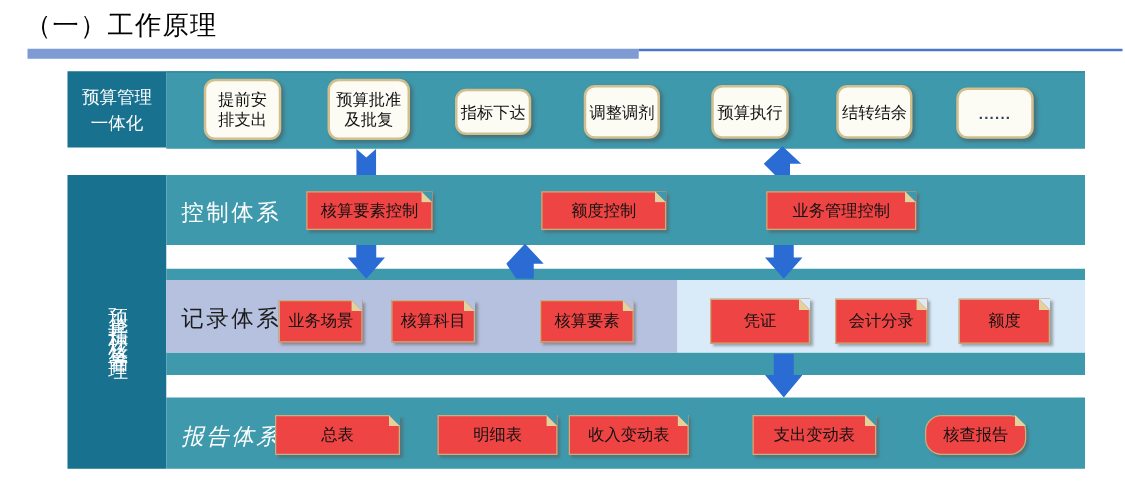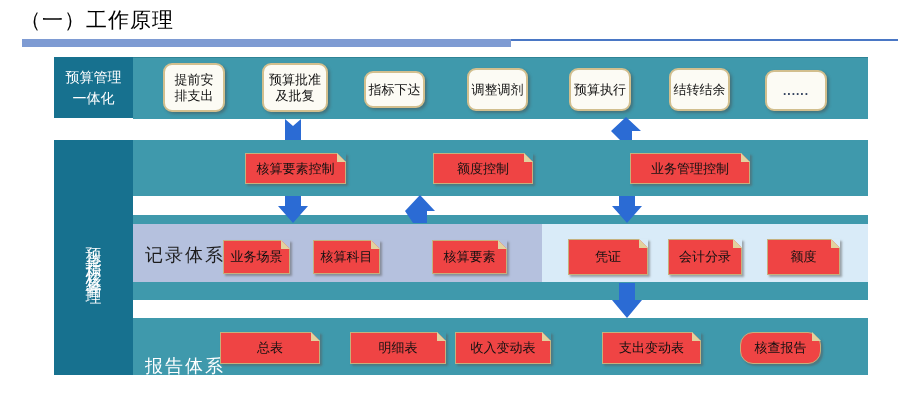--- a/index.html
+++ b/index.html
@@ -139,27 +139,28 @@
     <svg width="30" height="27" viewBox="0 0 30 27">
         <polygon points="7,0 23,0 23,10 30,10 15,27 0,10 7,10" fill="#2b6bd4"></polygon>
       </svg>
   </div>
   <div class="arrow" style="left:612px;top:283px;">
     <svg width="30" height="35" viewBox="0 0 30 35">
         <polygon points="7,0 23,0 23,17 30,17 15,35 0,17 7,17" fill="#2b6bd4"></polygon>
       </svg>
   </div>
 
+  <div class="row-label" style="top:158px;">控制体系</div>
   <div class="card" style="left:245px;top:153px;width:99px;height:29px;--bd:#3f99ac;">
     <span>核算要素控制</span>
   </div>
   <div class="card" style="left:433px;top:153px;width:98px;height:29px;--bd:#3f99ac;">
     <span>额度控制</span>
   </div>
-  <div class="card" style="left:630px;top:153px;width:118px;height:29px;--bd:#3f99ac;">
+  <div class="card" style="left:613px;top:153px;width:118px;height:29px;--bd:#3f99ac;">
     <span>业务管理控制</span>
   </div>
 
   <div class="row-label dark" style="top:243px;">记录体系</div>
   <div class="card" style="left:223px;top:240px;width:65px;height:32px;--bd:#b5c1de;">
     <span>业务场景</span>
   </div>
   <div class="card" style="left:313px;top:240px;width:65px;height:32px;--bd:#b5c1de;">
     <span>核算科目</span>
   </div>
@@ -169,21 +170,21 @@
   <div class="card" style="left:568px;top:239px;width:78px;height:34px;--bd:#d9ebf8;">
     <span>凭证</span>
   </div>
   <div class="card" style="left:668px;top:239px;width:72px;height:34px;--bd:#d9ebf8;">
     <span>会计分录</span>
   </div>
   <div class="card" style="left:767px;top:239px;width:71px;height:34px;--bd:#d9ebf8;">
     <span>额度</span>
   </div>
 
-  <div class="row-label" style="top:354px;">报告体系</div>
+  <div class="row-label" style="top:337px;font-style:italic;">报告体系</div>
   <div class="card" style="left:220px;top:332px;width:98px;height:30px;--bd:#3f99ac;">
     <span>总表</span>
   </div>
   <div class="card" style="left:350px;top:332px;width:94px;height:30px;--bd:#3f99ac;">
     <span>明细表</span>
   </div>
   <div class="card" style="left:455px;top:332px;width:94px;height:30px;--bd:#3f99ac;">
     <span>收入变动表</span>
   </div>
   <div class="card" style="left:602px;top:332px;width:97px;height:30px;--bd:#3f99ac;">

